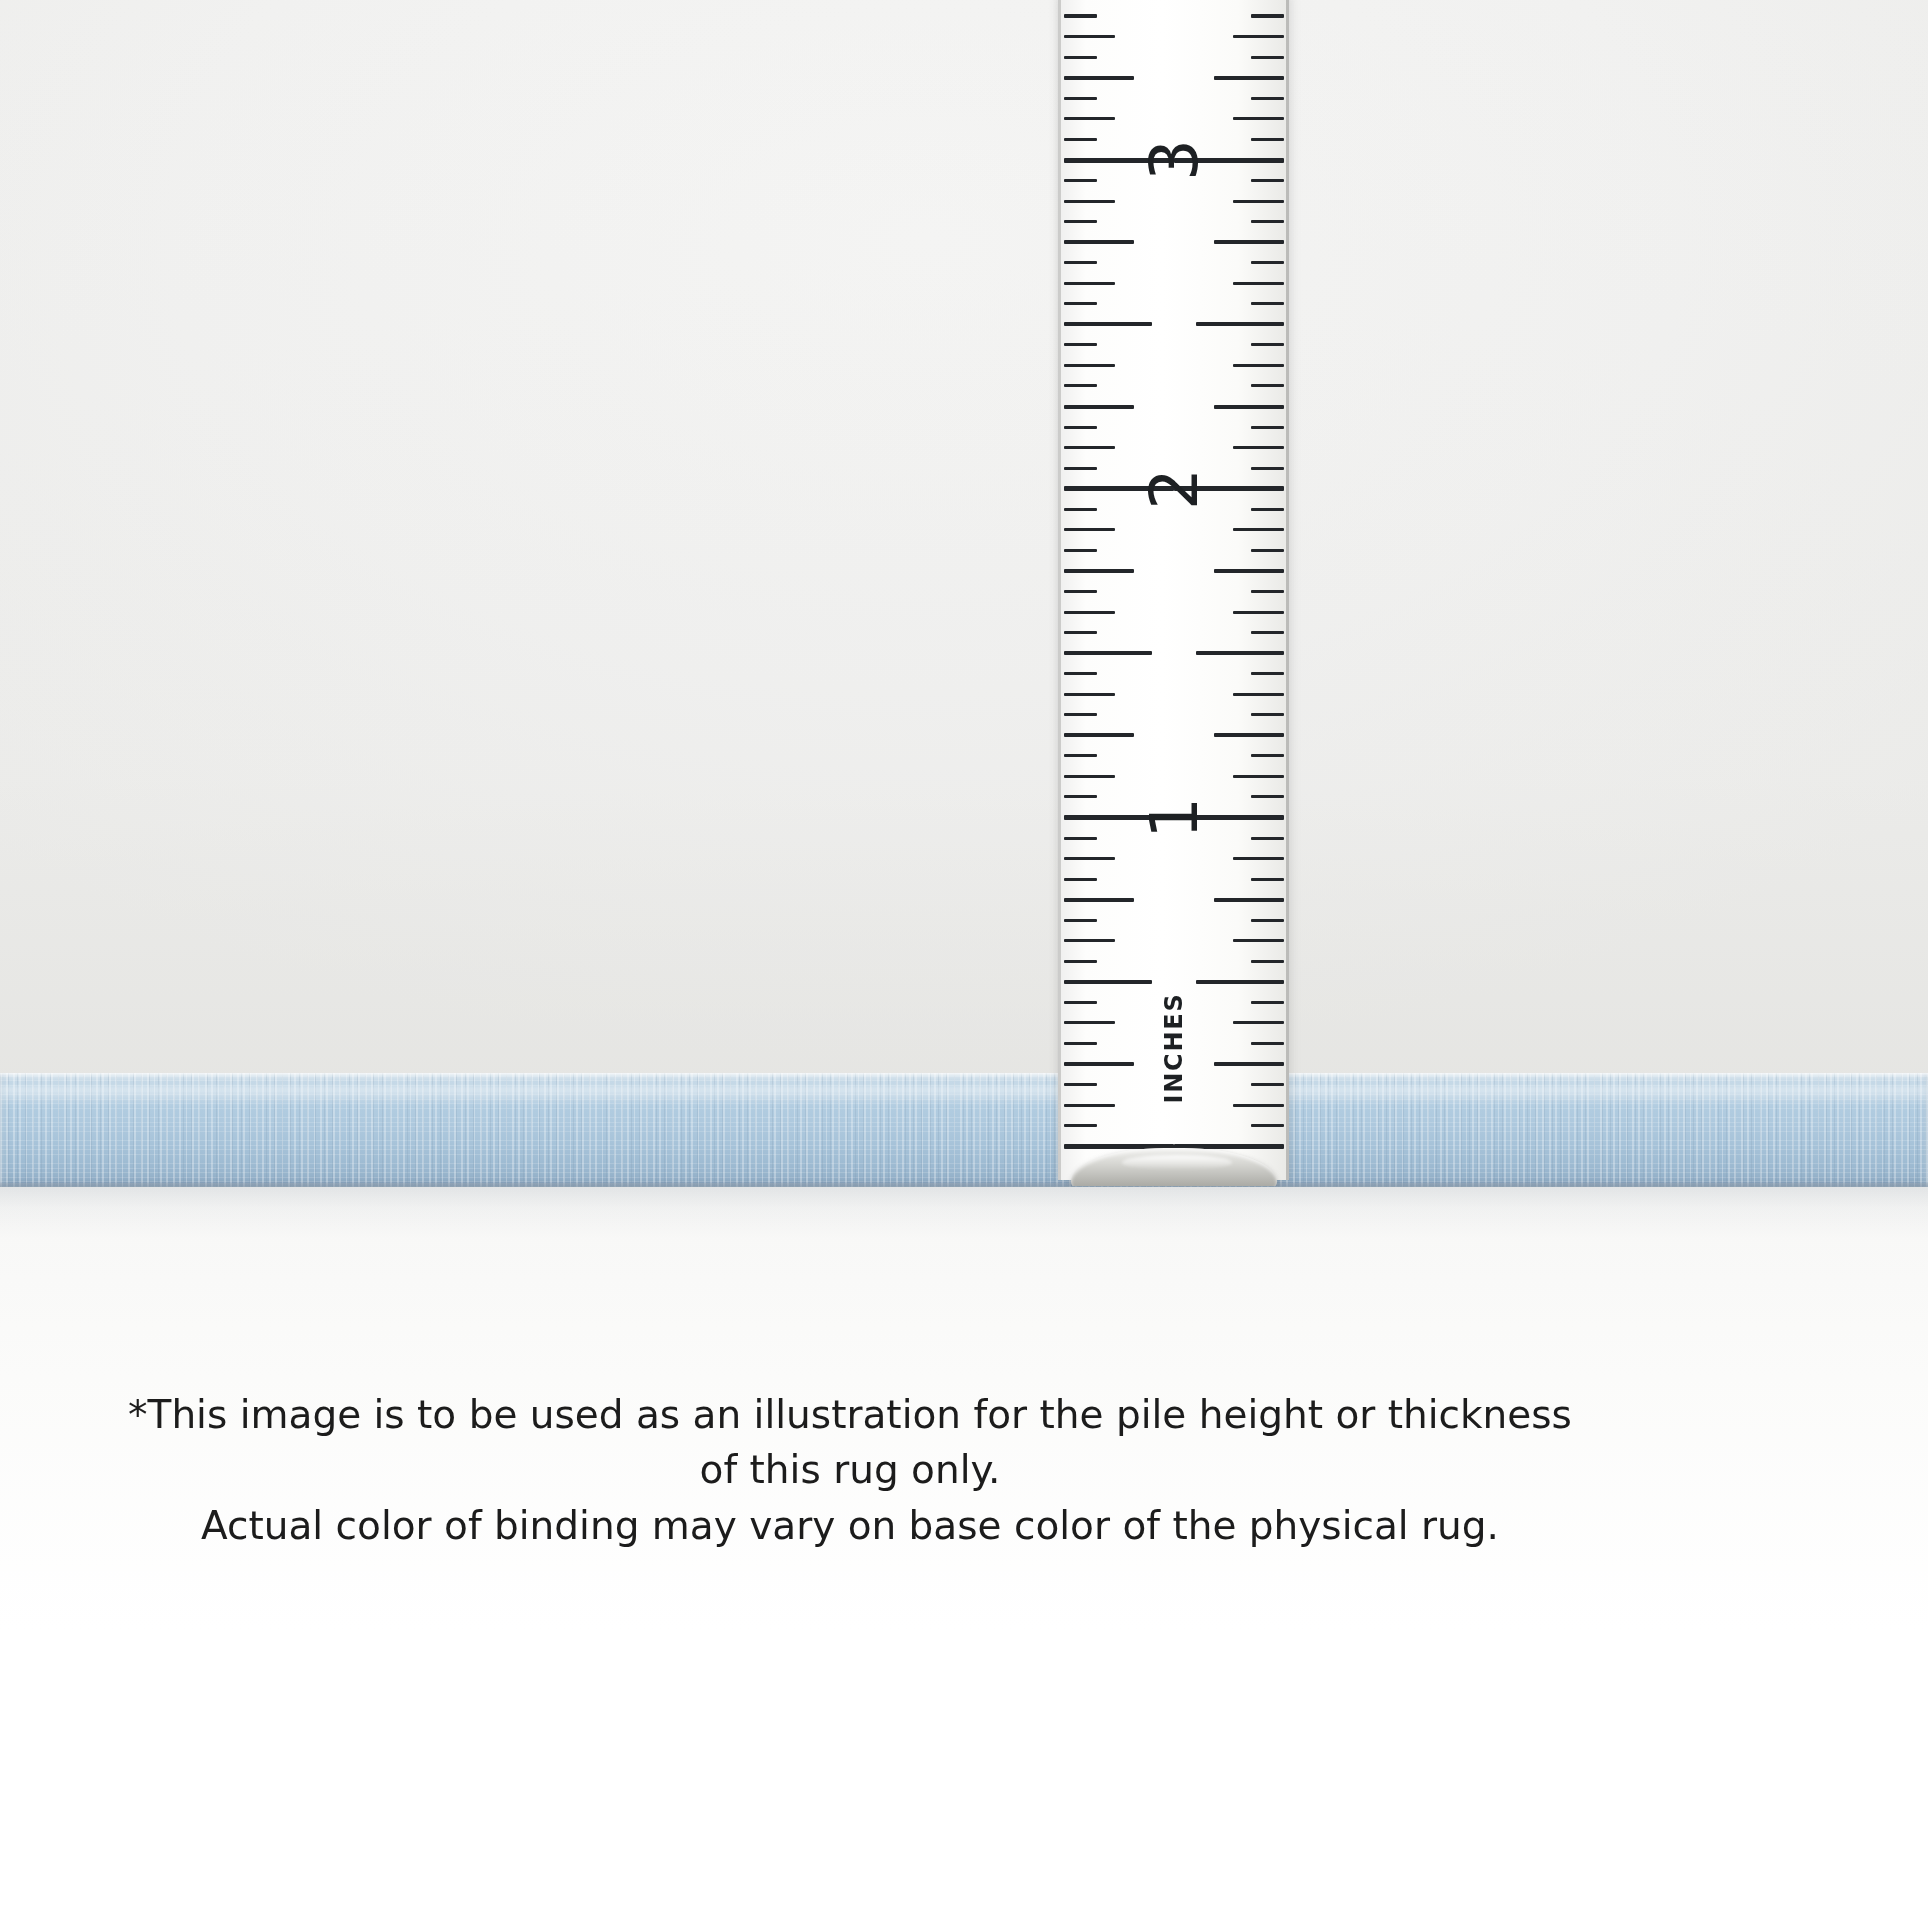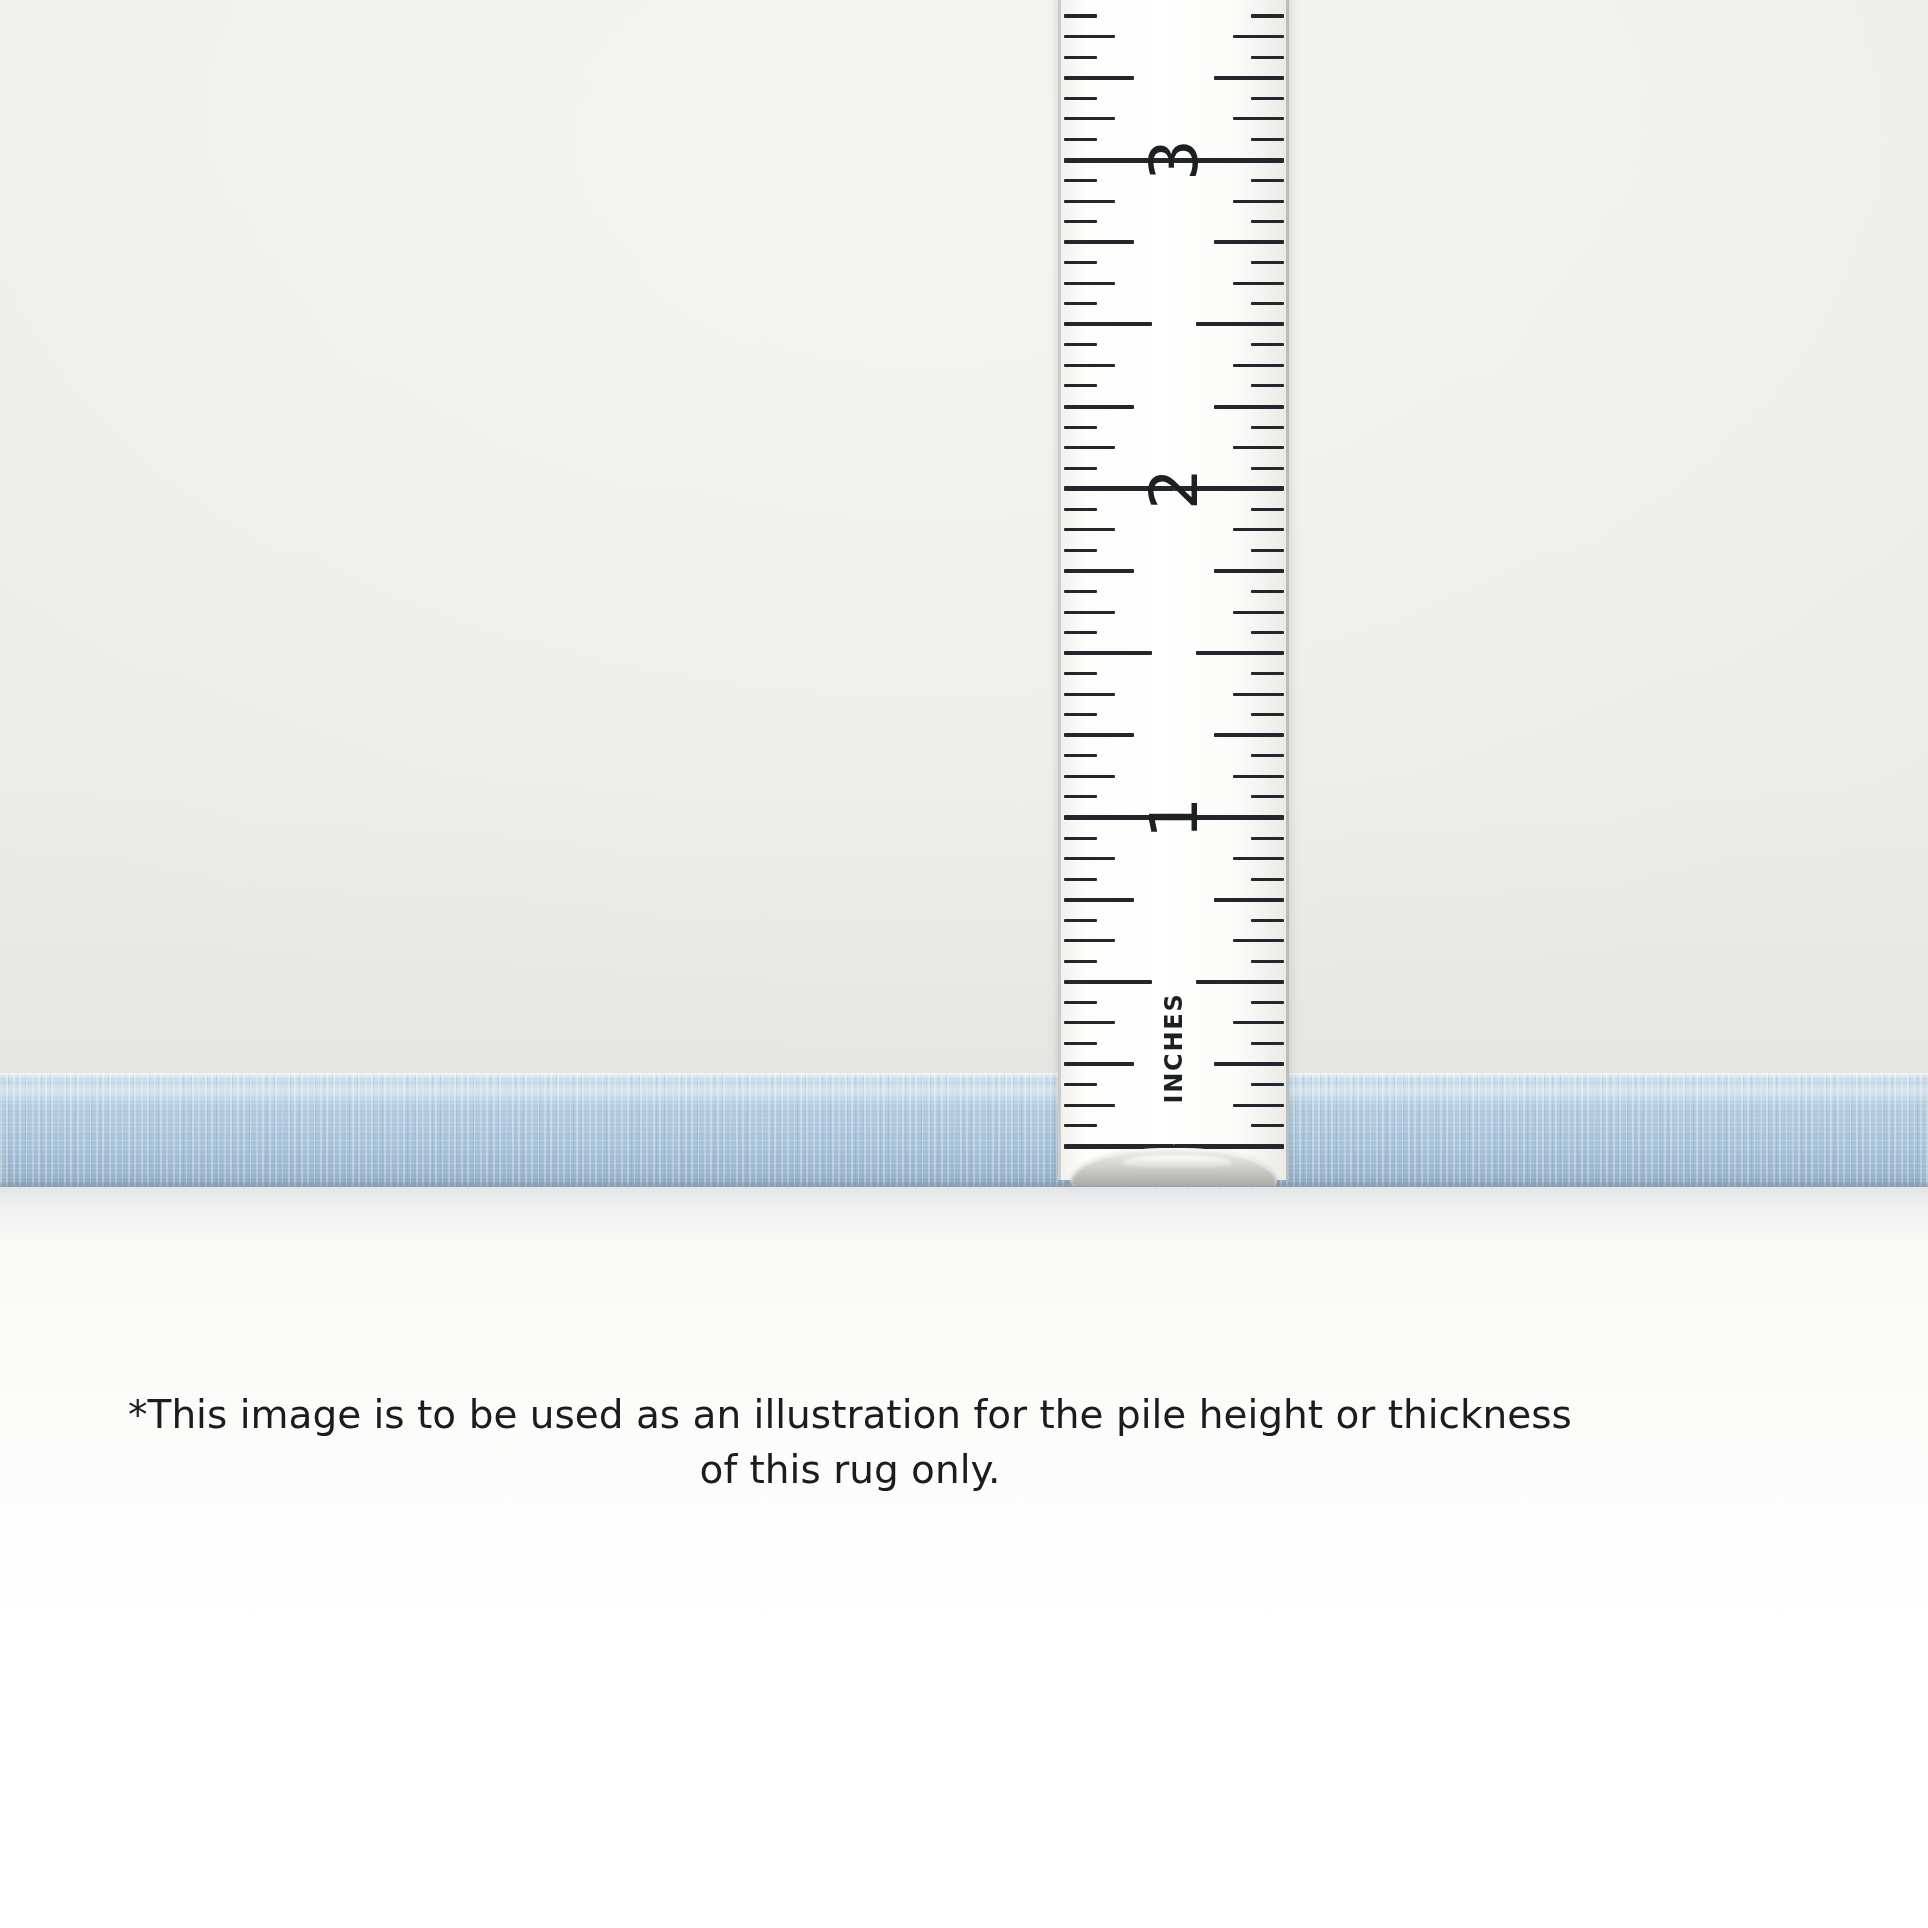--- a/index.html
+++ b/index.html
@@ -347,16 +347,17 @@
     </div>
 
   <div class="ruler-tip">
     <div class="metal">
       <div class="metal-shine"></div>
     </div>
   </div>
 
   <div class="caption">
     <span class="line">*This image is to be used as an illustration for the pile height or thickness of this rug only.</span>
+    <span class="line">Actual color of binding may vary on base color of the physical rug.</span>
   </div>
 
 </div>
 
 
 </body></html>

